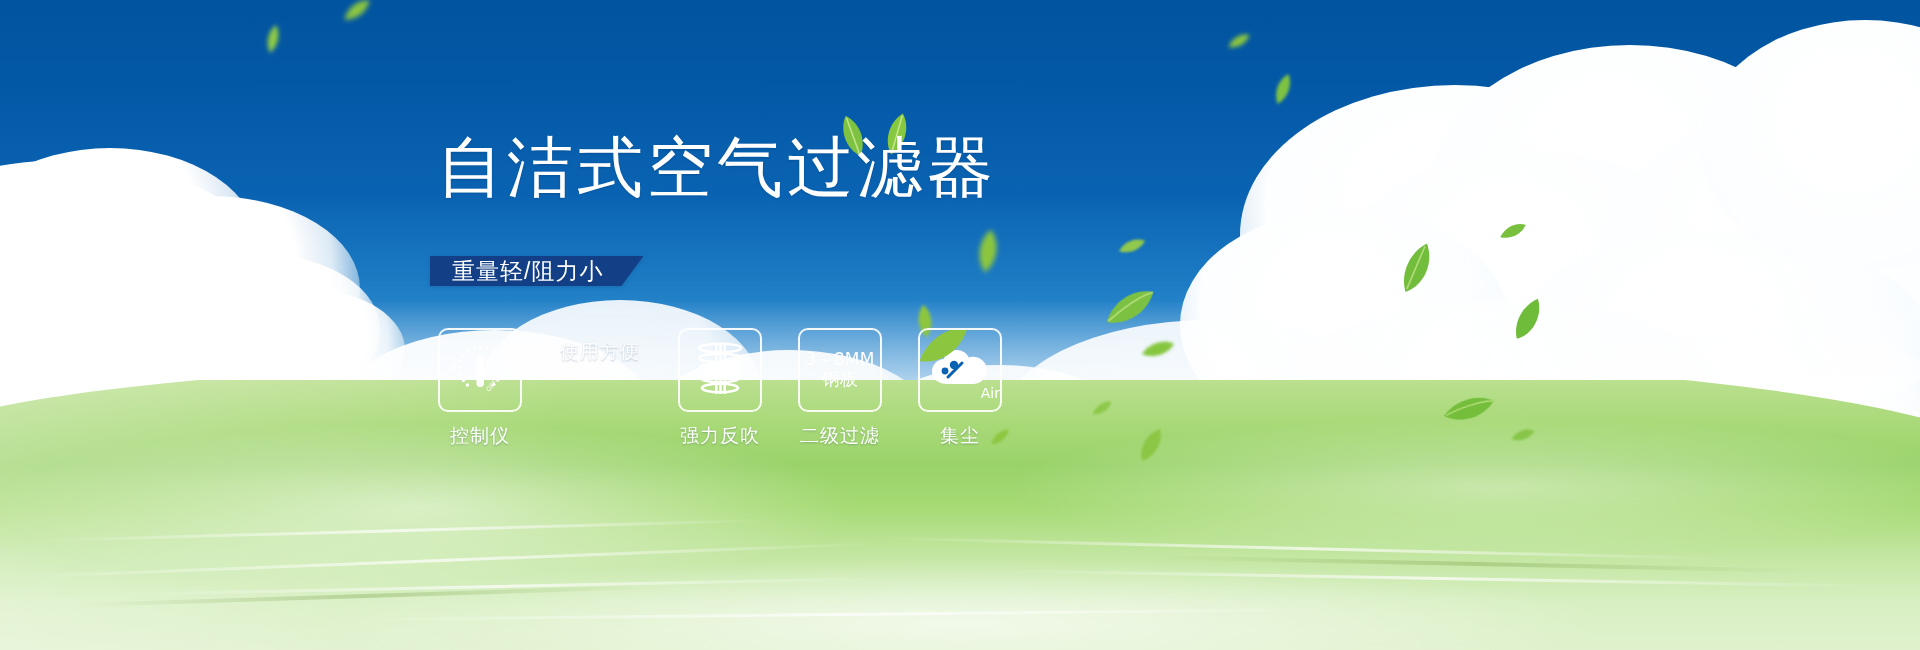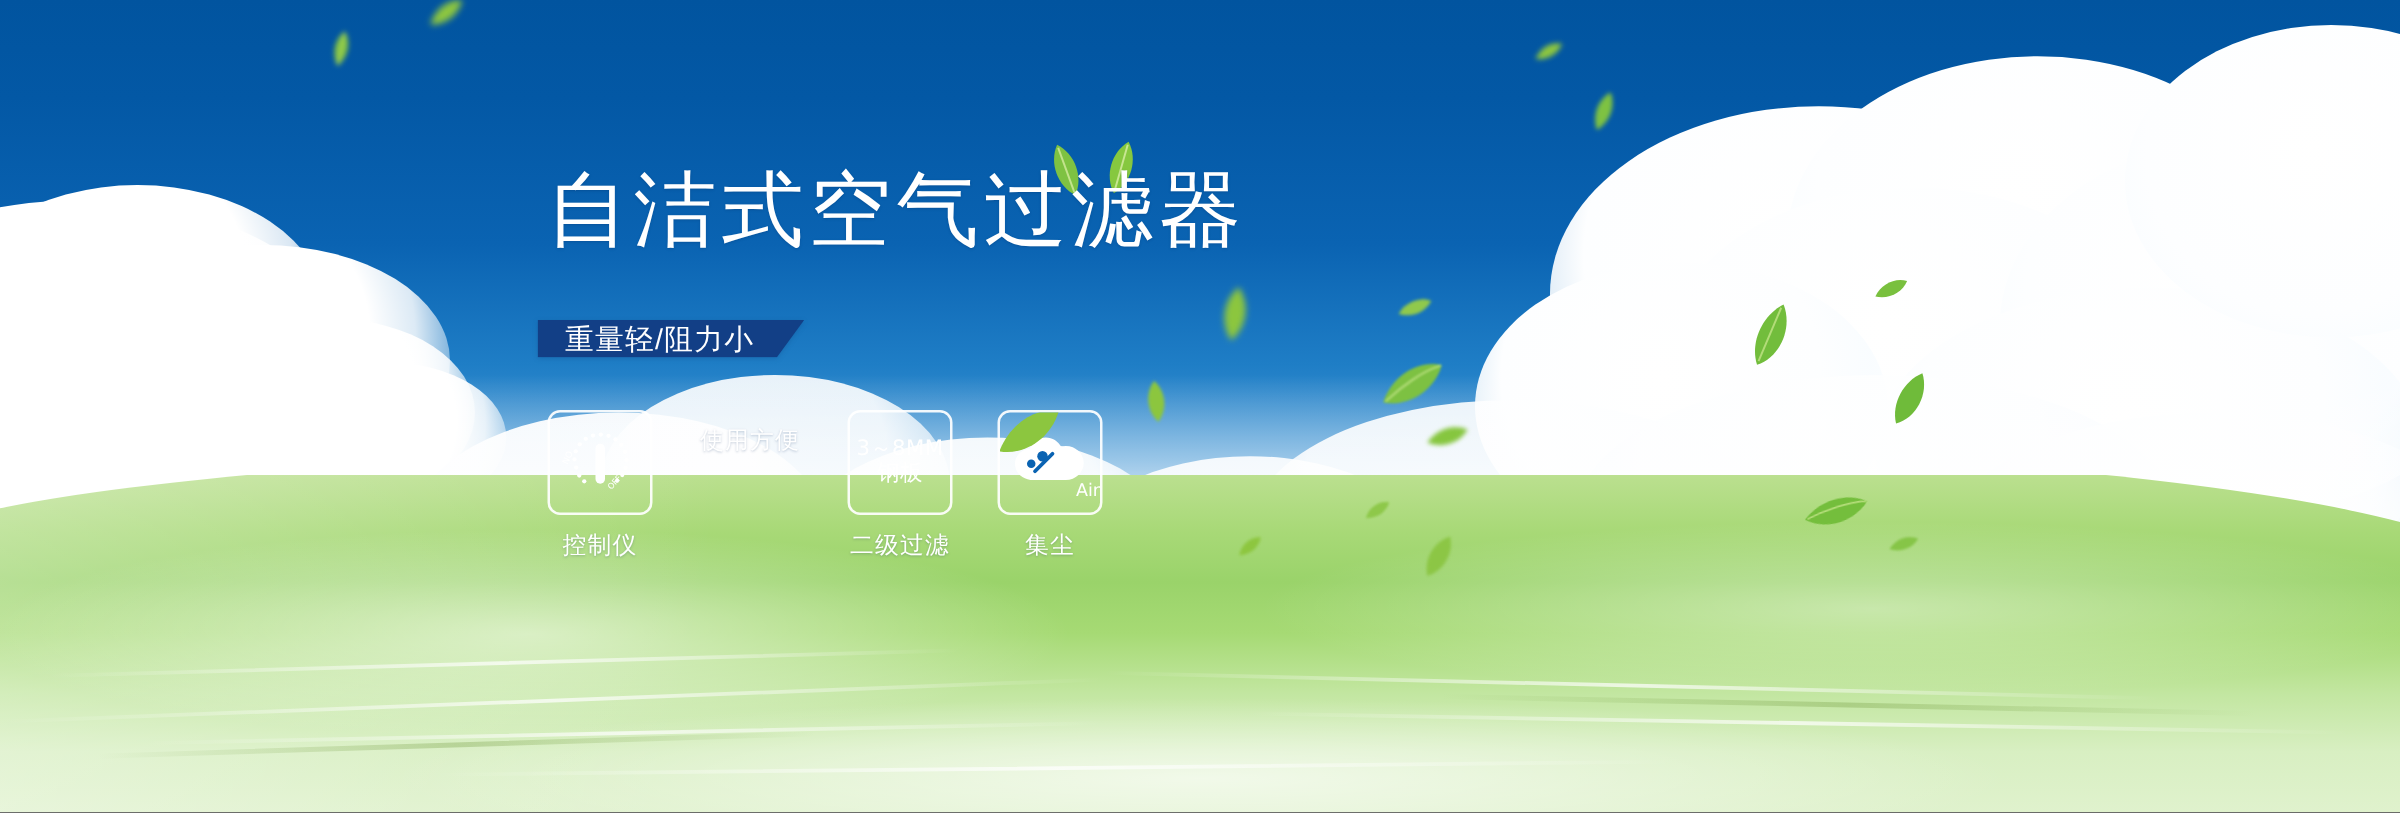--- a/index.html
+++ b/index.html
@@ -353,20 +353,39 @@
             <text x="41" y="52" fill="#ffffff" font-size="6.5" font-family="DejaVu Sans, sans-serif" transform="rotate(-48 41 52)">OFF</text>
           </svg>
         </div>
         <div class="fcap">控制仪</div>
       </div>
 
       <div class="feature">
         <div class="fcap">使用方便</div>
       </div>
 
+      <div class="feature">
+        <div class="fbox">
+          <svg width="58" height="62" viewBox="0 0 58 62">
+            <g fill="none" stroke="#ffffff" stroke-width="2.6">
+              <ellipse cx="29" cy="9" rx="21" ry="4.2"></ellipse>
+              <ellipse cx="29" cy="19" rx="21" ry="4.2"></ellipse>
+              <ellipse cx="29" cy="29" rx="20" ry="4.2"></ellipse>
+              <ellipse cx="29" cy="39" rx="19" ry="4.2"></ellipse>
+              <ellipse cx="29" cy="49" rx="18" ry="4.2"></ellipse>
+            </g>
+            <g fill="#ffffff">
+              <rect x="24" y="5" width="2.6" height="50"></rect>
+              <rect x="28.2" y="5" width="2.6" height="50"></rect>
+              <rect x="32.4" y="5" width="2.6" height="50"></rect>
+            </g>
+          </svg>
+        </div>
+        <div class="fcap">强力反吹</div>
+      </div>
 
       <div class="feature">
         <div class="fbox">
           <div class="ftext">3～8MM</div>
           <div class="ftext cn">钢板</div>
         </div>
         <div class="fcap">二级过滤</div>
       </div>
 
       <div class="feature">

